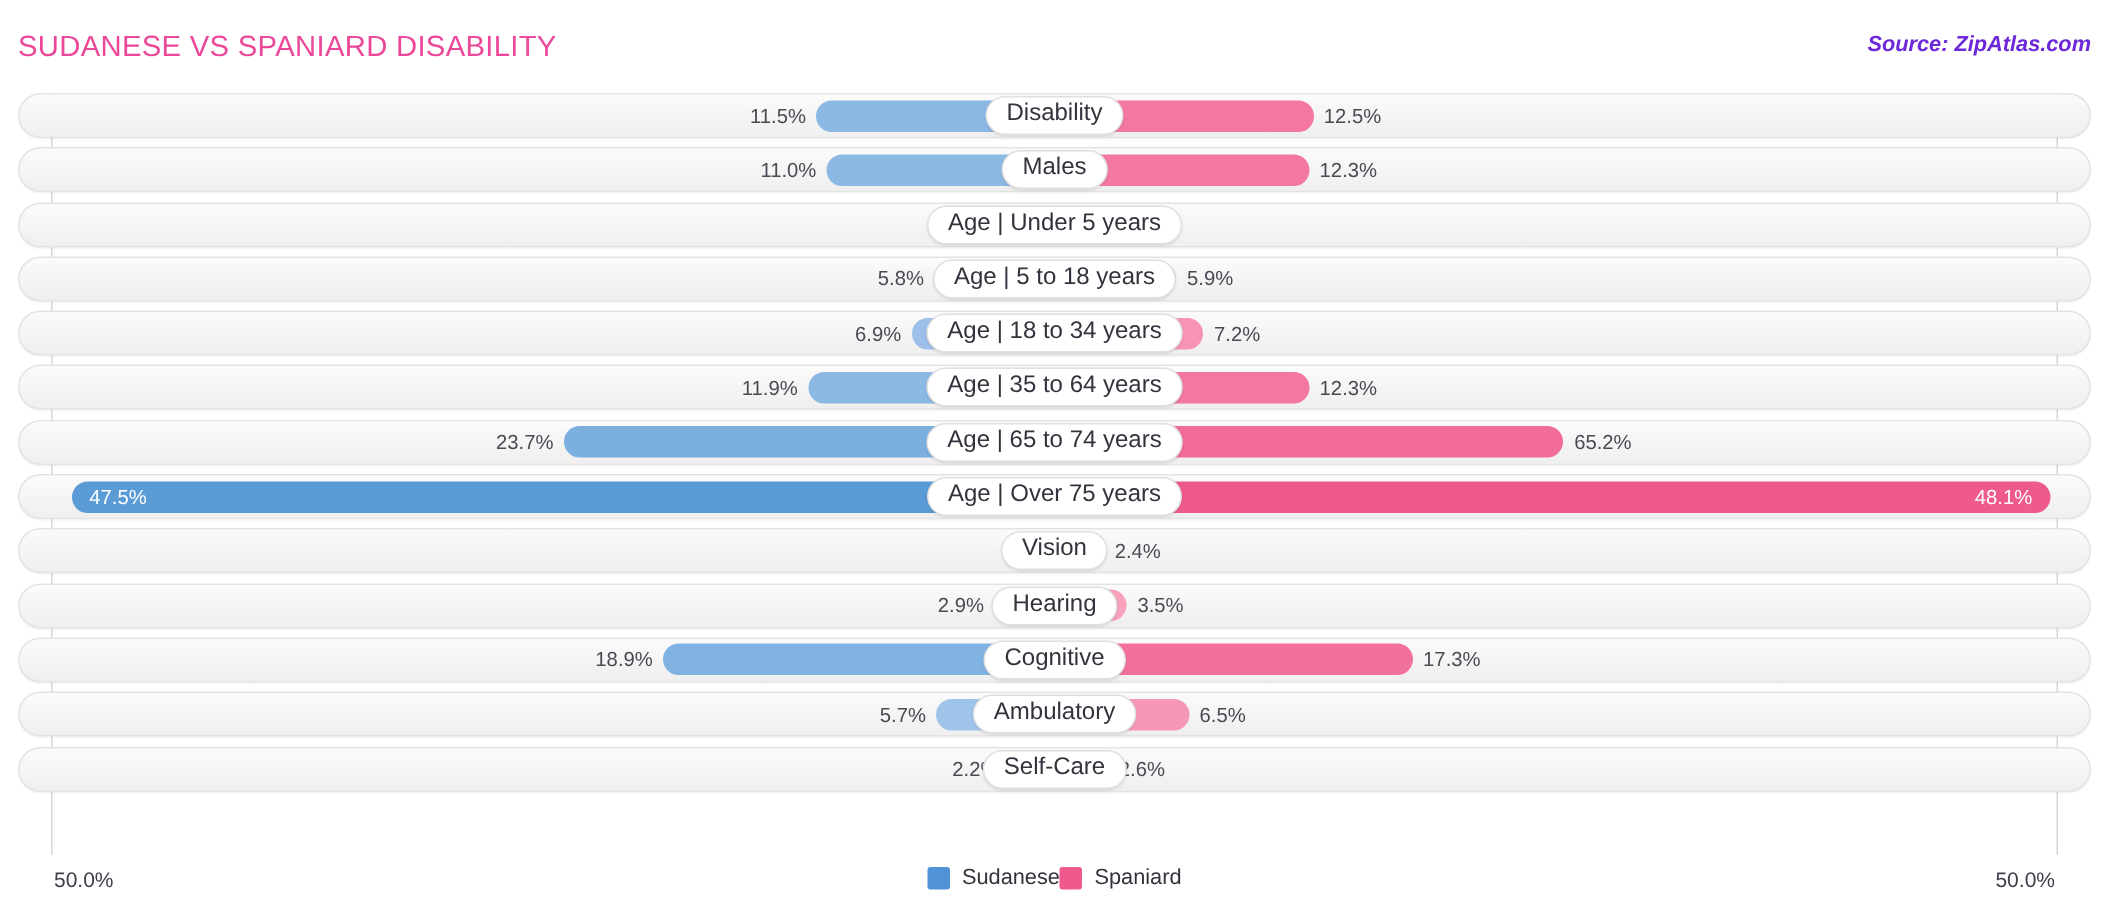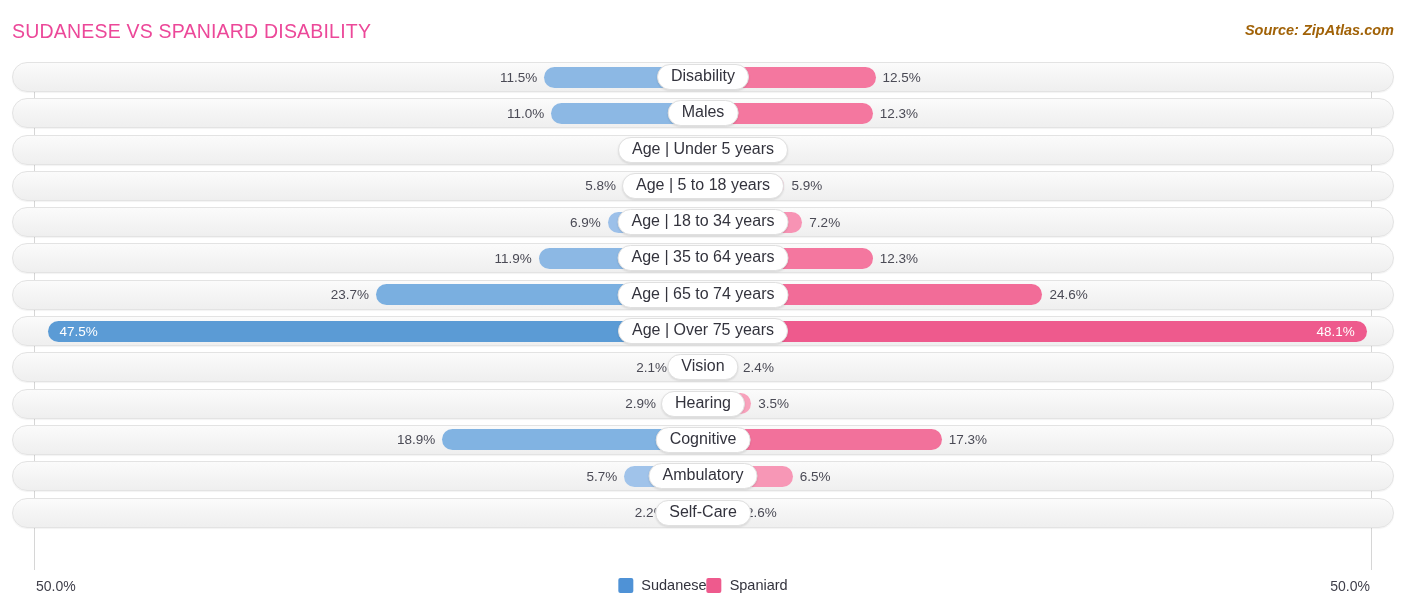--- a/index.html
+++ b/index.html
@@ -37,21 +37,21 @@
     color: #ec4899;
     white-space: nowrap;
   }
   .chart-source {
     position: absolute;
     right: 12px;
     top: 22px;
     font-size: 14.5px;
     font-style: italic;
     font-weight: bold;
-    color: #a16207;
+    color: #6d28d9;
     white-space: nowrap;
   }
 
   
   .plot {
     position: absolute;
     left: 12px;
     right: 12px;
     top: 62px;
     height: 508px;
@@ -274,42 +274,38 @@
           </div>
           <div class="center-label">Age | 35 to 64 years</div>
         </div>
         <div class="row">
           <div class="half left">
             <span class="val outside-left">23.7%</span>
             <div class="bar left" style="width: 47.4%; background: rgb(122, 175, 224);"></div>
           </div>
           <div class="half right">
             <div class="bar right" style="width: 49.2%; background: rgb(242, 108, 152);"></div>
-            <span class="val outside-right">24.6%</span>
+            <span class="val outside-right">65.2%</span>
           </div>
           <div class="center-label">Age | 65 to 74 years</div>
         </div>
         <div class="row">
           <div class="half left">
             <div class="bar left" style="width: 95%; background: rgb(91, 155, 213);">
               <span class="val inside inside-left">47.5%</span>
             </div>
           </div>
           <div class="half right">
             <div class="bar right" style="width: 96.2%; background: rgb(238, 90, 141);">
               <span class="val inside inside-right">48.1%</span>
             </div>
           </div>
           <div class="center-label">Age | Over 75 years</div>
         </div>
         <div class="row">
-          <div class="half left">
-            <span class="val outside-left">2.1%</span>
-            <div class="bar left" style="width: 4.2%; background: rgb(168, 200, 236);"></div>
-          </div>
           <div class="half right">
             <div class="bar right" style="width: 4.8%; background: rgb(249, 168, 192);"></div>
             <span class="val outside-right">2.4%</span>
           </div>
           <div class="center-label">Vision</div>
         </div>
         <div class="row">
           <div class="half left">
             <span class="val outside-left">2.9%</span>
             <div class="bar left" style="width: 5.8%; background: rgb(165, 198, 235);"></div>

